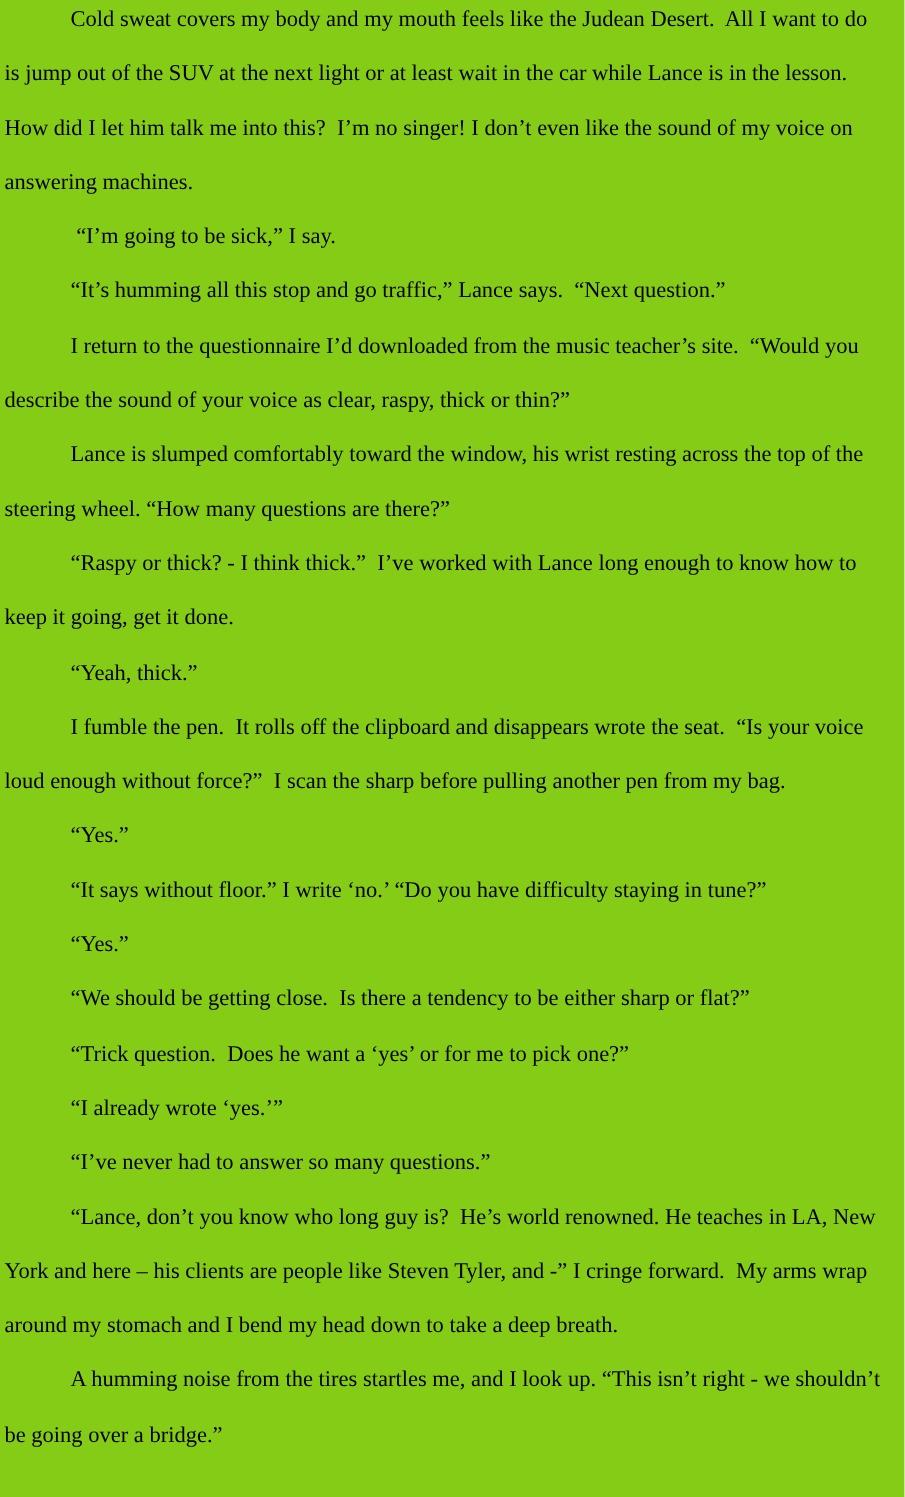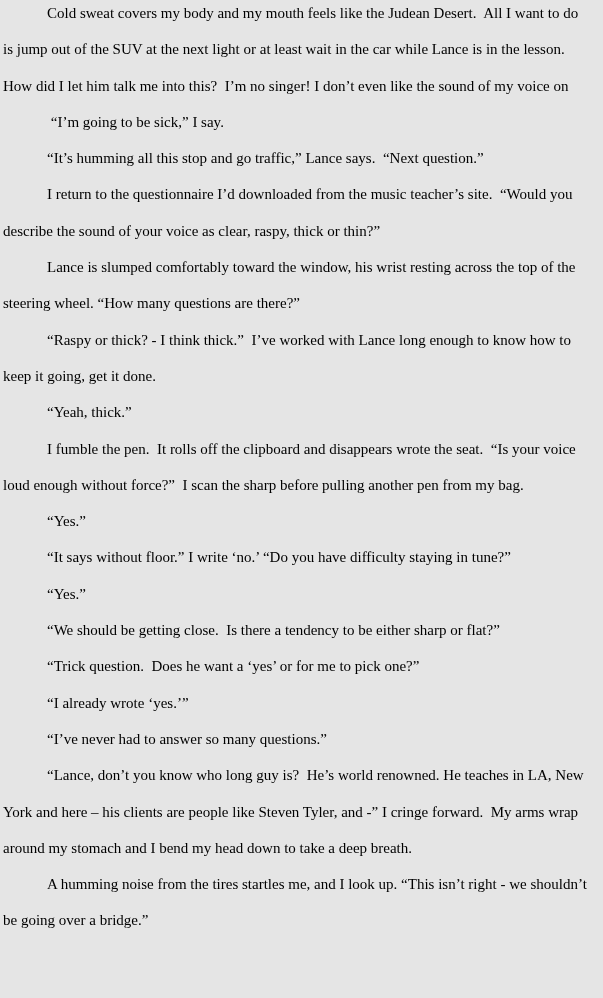--- a/index.html
+++ b/index.html
@@ -9,21 +9,21 @@
   }
   body {
     width: 603px;
     height: 998px;
     overflow: hidden;
   }
   .page {
     box-sizing: border-box;
     width: 603px;
     height: 998px;
-    background: #e5e5e5;
+    background: #84cc16;
     padding: 0 4px 0 3px;
     overflow: hidden;
   }
   .text-block {
     margin-top: -5px;
   }
   .line {
     font-family: "Liberation Serif", "DejaVu Serif", serif;
     font-size: 15px;
     line-height: 36.3px;
@@ -35,20 +35,21 @@
   }
 </style>
 </head>
 <body>
 
 <div class="page">
   <div class="text-block" id="text-block">
       <div class="line indent">Cold sweat covers my body and my mouth feels like the Judean Desert.  All I want to do</div>
       <div class="line">is jump out of the SUV at the next light or at least wait in the car while Lance is in the lesson.</div>
       <div class="line">How did I let him talk me into this?  I’m no singer! I don’t even like the sound of my voice on</div>
+      <div class="line">answering machines.</div>
       <div class="line indent"> “I’m going to be sick,” I say.</div>
       <div class="line indent">“It’s humming all this stop and go traffic,” Lance says.  “Next question.”</div>
       <div class="line indent">I return to the questionnaire I’d downloaded from the music teacher’s site.  “Would you</div>
       <div class="line">describe the sound of your voice as clear, raspy, thick or thin?”</div>
       <div class="line indent">Lance is slumped comfortably toward the window, his wrist resting across the top of the</div>
       <div class="line">steering wheel. “How many questions are there?”</div>
       <div class="line indent">“Raspy or thick? - I think thick.”  I’ve worked with Lance long enough to know how to</div>
       <div class="line">keep it going, get it done.</div>
       <div class="line indent">“Yeah, thick.”</div>
       <div class="line indent">I fumble the pen.  It rolls off the clipboard and disappears wrote the seat.  “Is your voice</div>

